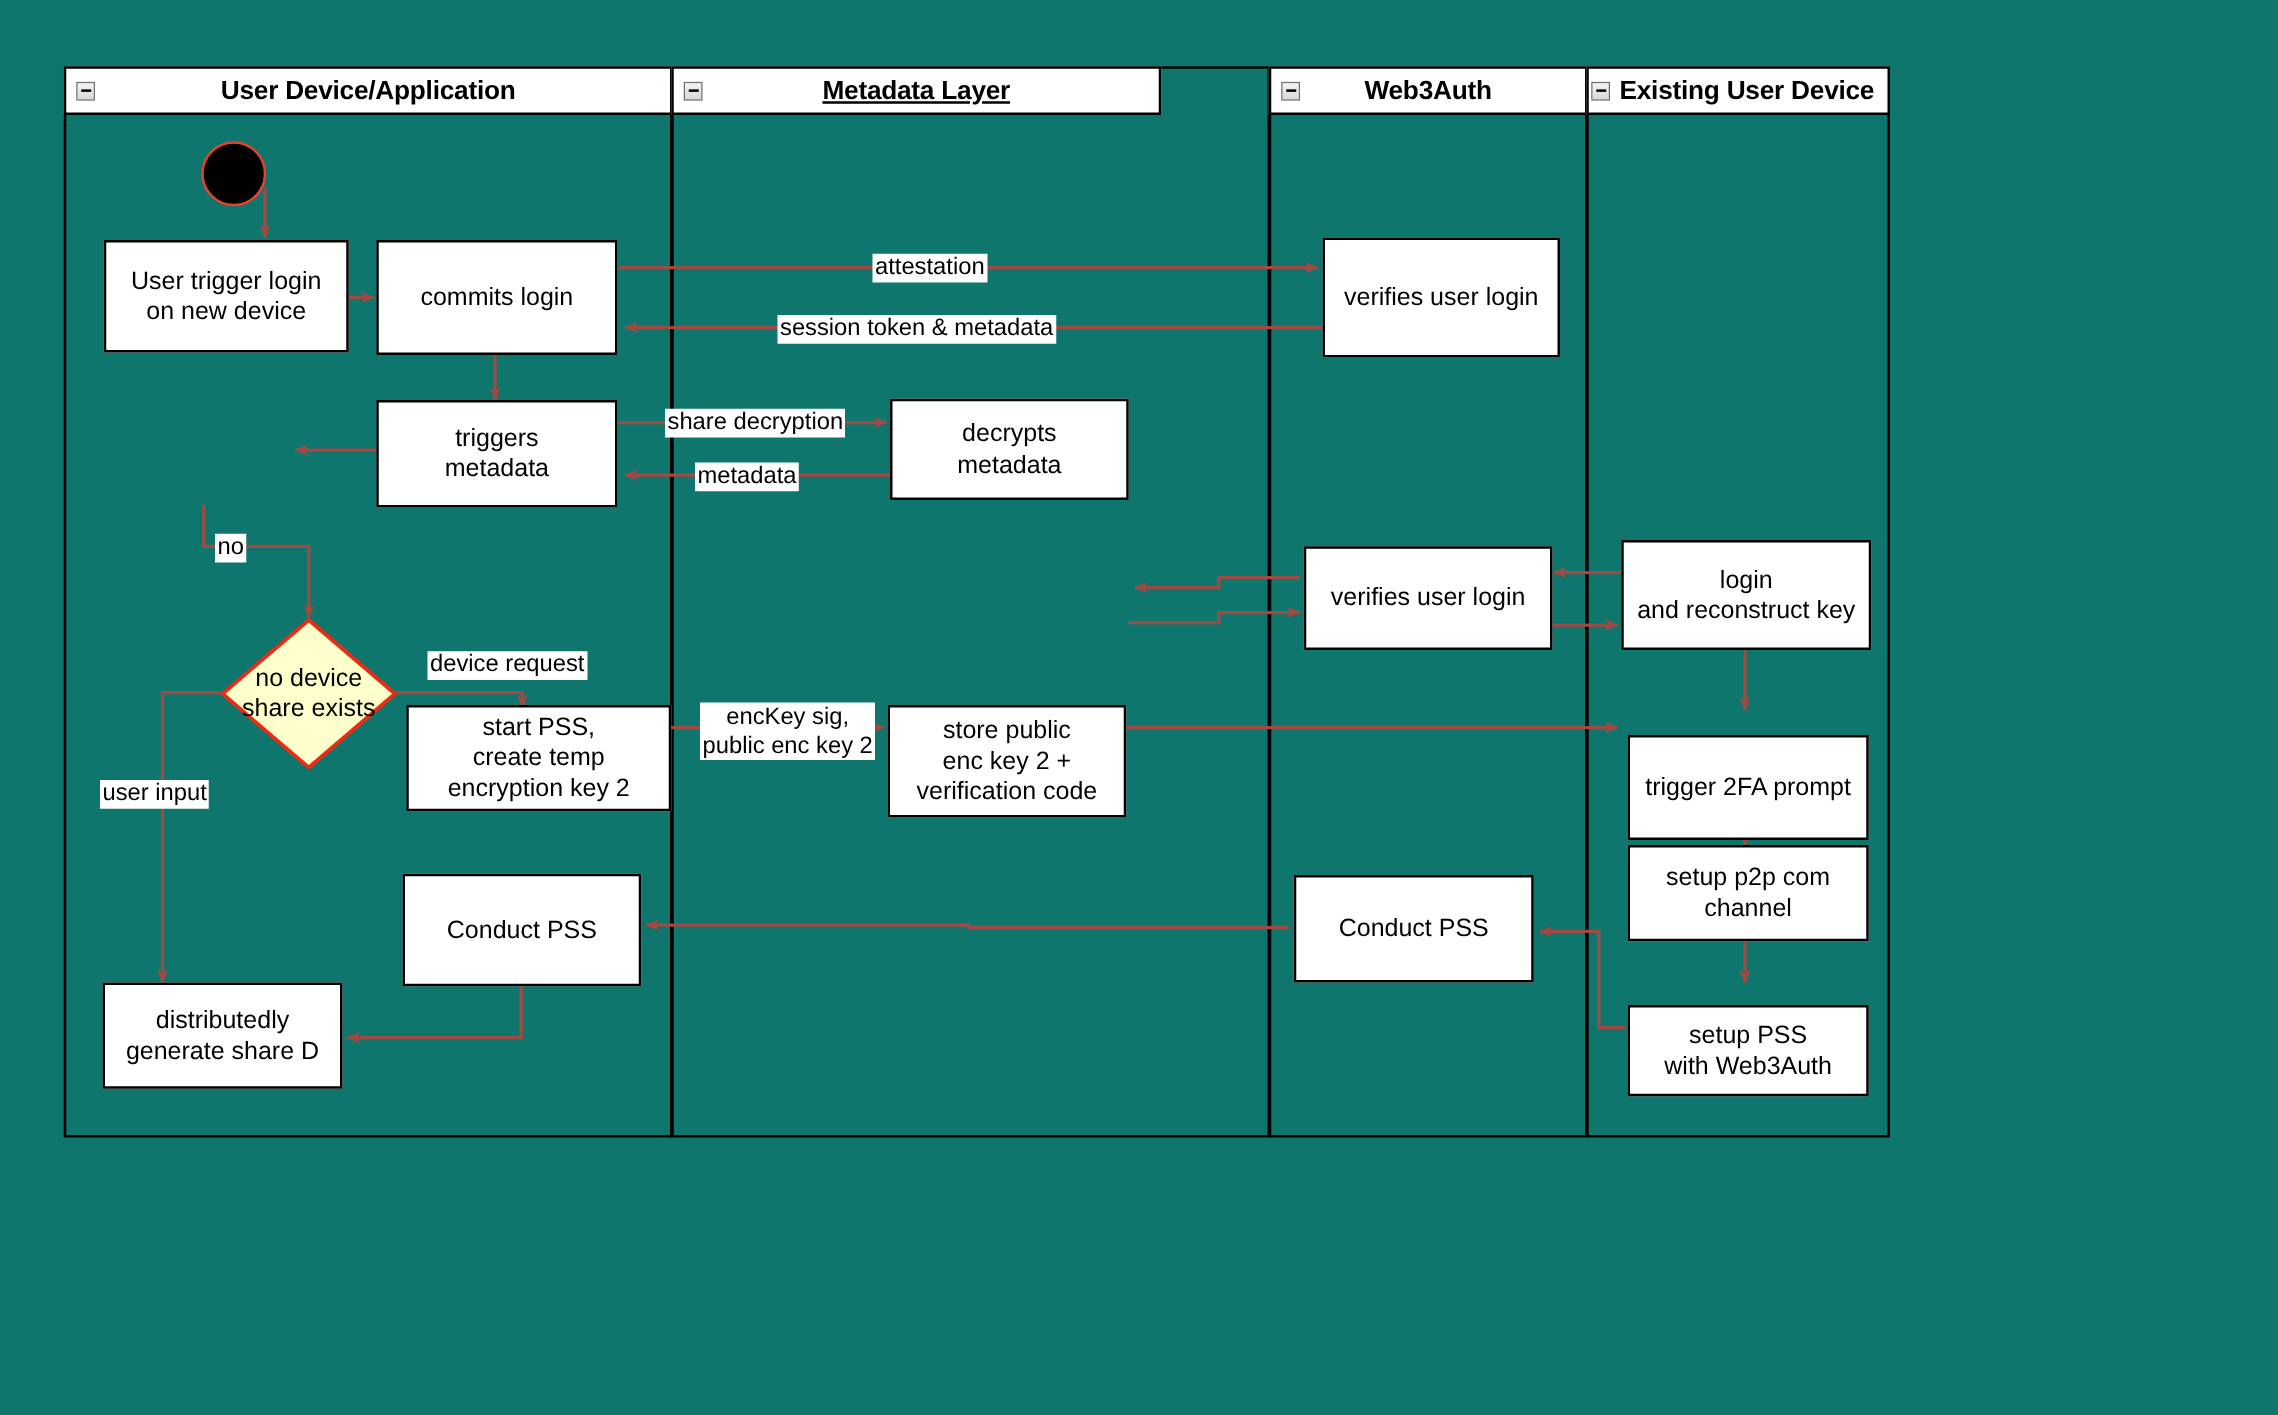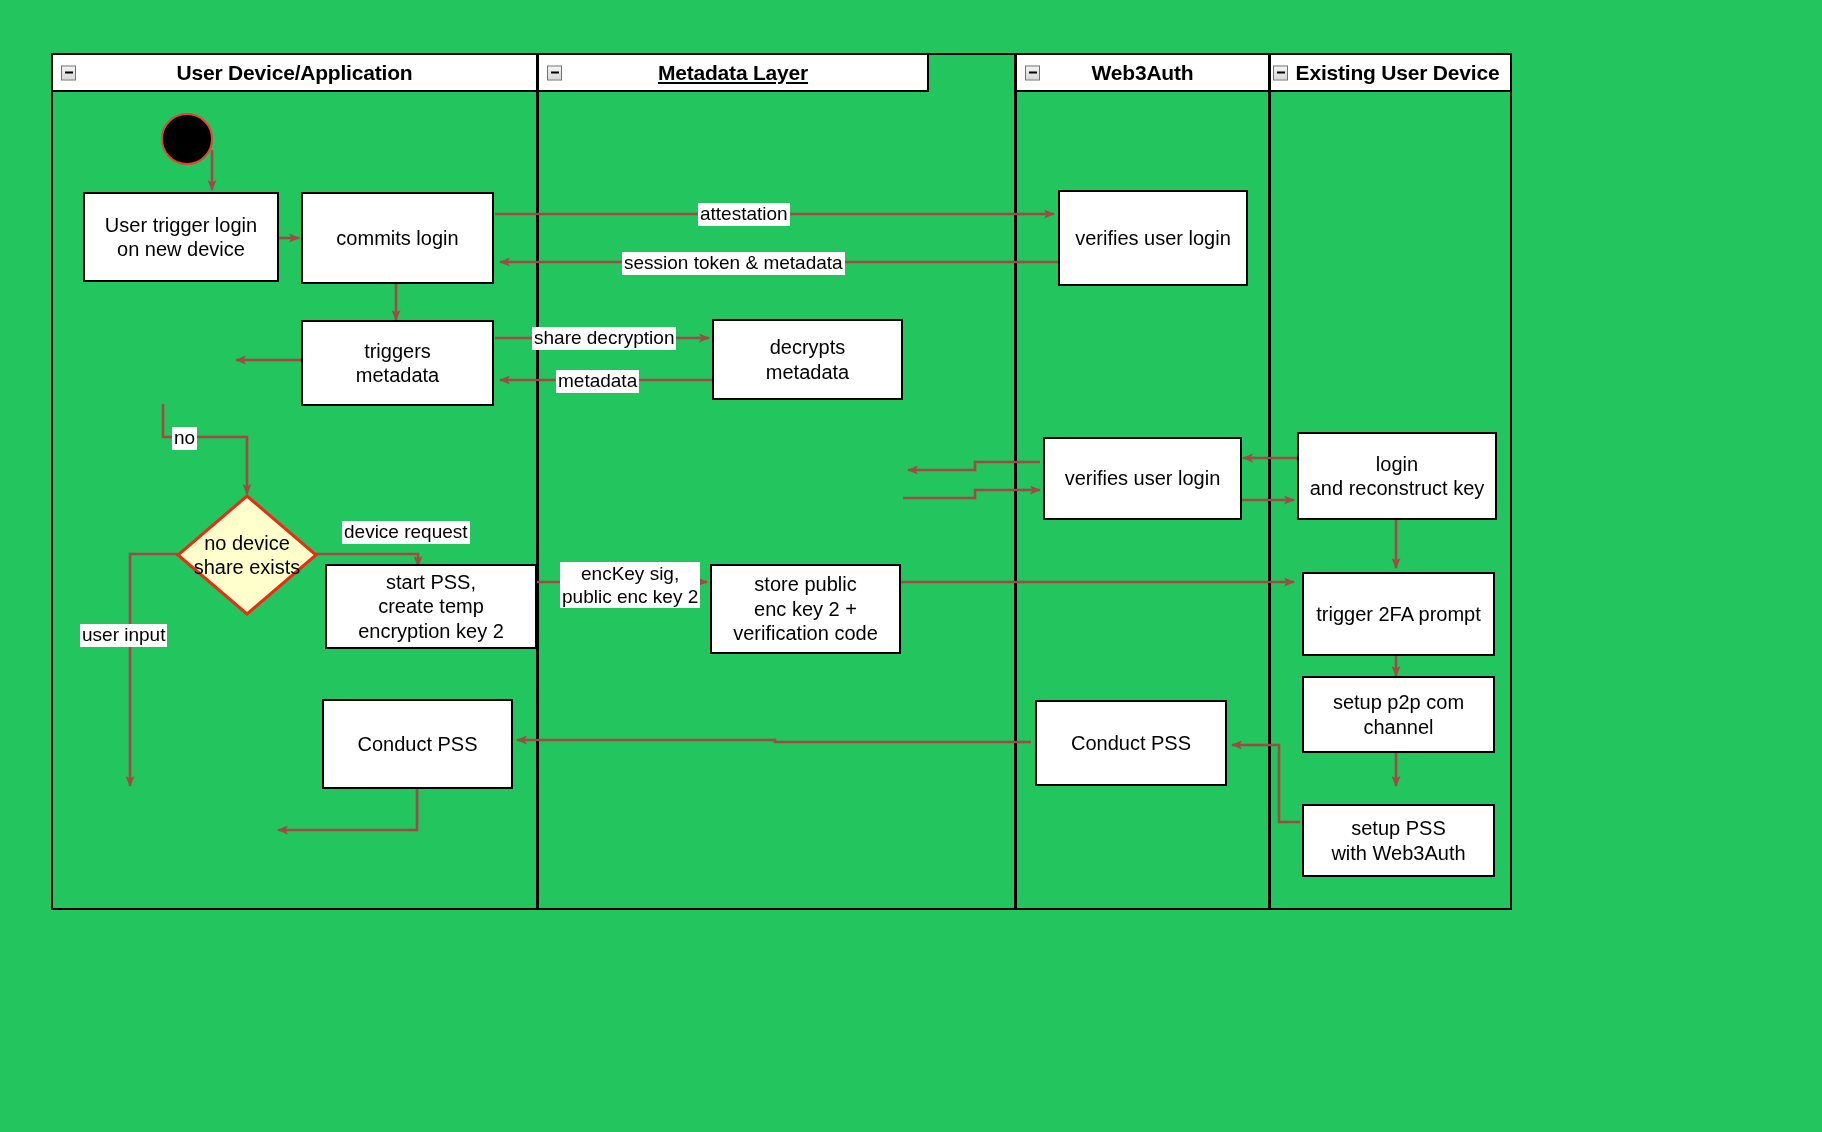--- a/index.html
+++ b/index.html
@@ -5,21 +5,21 @@
   html, body {
     margin: 0;
     padding: 0;
     background: #ffffff;
     font-family: "Liberation Sans", sans-serif;
   }
   #canvas {
     position: relative;
     width: 1822px;
     height: 1132px;
-    background: #22c55e;
+    background: #0f766e;
     overflow: hidden;
   }
   
   .lane {
     position: absolute;
     box-sizing: border-box;
     border: 2px solid #000000;
     background: transparent;
   }
   .lane-header {
@@ -237,32 +237,34 @@
   </div>
 
   <div class="node" style="left:325px; top:564px; width:212px; height:85px;">start PSS,
 create temp
 encryption key 2</div>
 
   <div class="node" style="left:710px; top:564px; width:191px; height:90px;">store public
 enc key 2 +
 verification code</div>
 
-  <div class="node" style="left:1302px; top:572px; width:193px; height:84px;">trigger 2FA prompt</div>
+  <div class="node" style="left:1302px; top:588px; width:193px; height:84px;">trigger 2FA prompt</div>
 
   <div class="node" style="left:1302px; top:676px; width:193px; height:77px;">setup p2p com
 channel</div>
 
   <div class="node" style="left:1302px; top:804px; width:193px; height:73px;">setup PSS
 with Web3Auth</div>
 
   <div class="node" style="left:322px; top:699px; width:191px; height:90px;">Conduct PSS</div>
 
   <div class="node" style="left:1035px; top:700px; width:192px; height:86px;">Conduct PSS</div>
 
+  <div class="node" style="left:82px; top:786px; width:192px; height:85px;">distributedly
+generate share D</div>
 
   <div class="edge-label" style="left:698px; top:203px;">attestation</div>
 
   <div class="edge-label" style="left:622px; top:252px;">session token &amp; metadata</div>
 
   <div class="edge-label" style="left:532px; top:327px;">share decryption</div>
 
   <div class="edge-label" style="left:556px; top:370px;">metadata</div>
 
   <div class="edge-label" style="left:172px; top:427px;">no</div>

